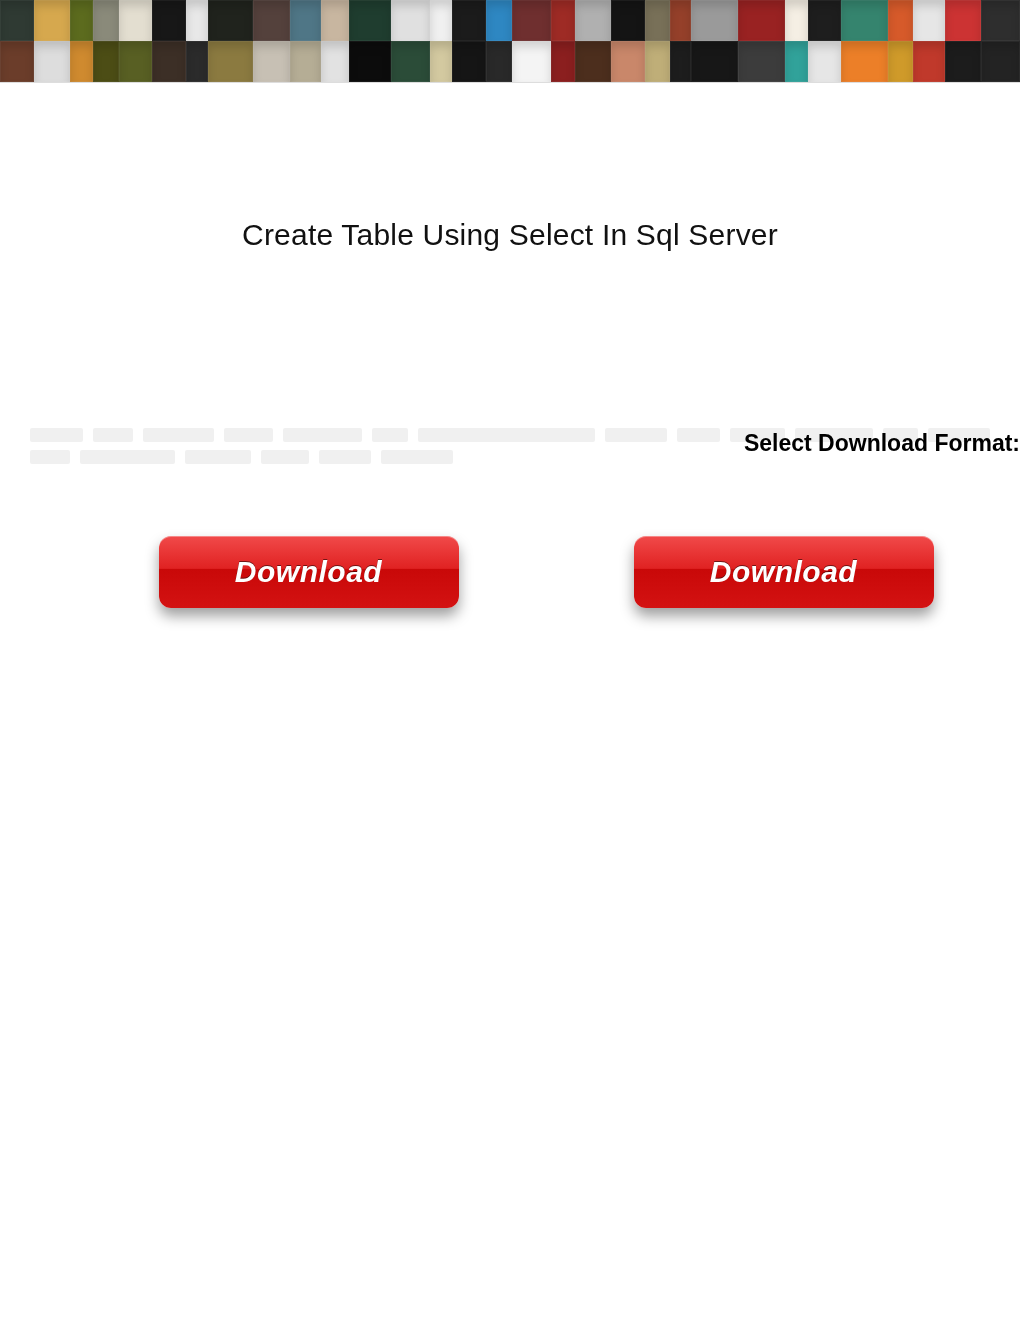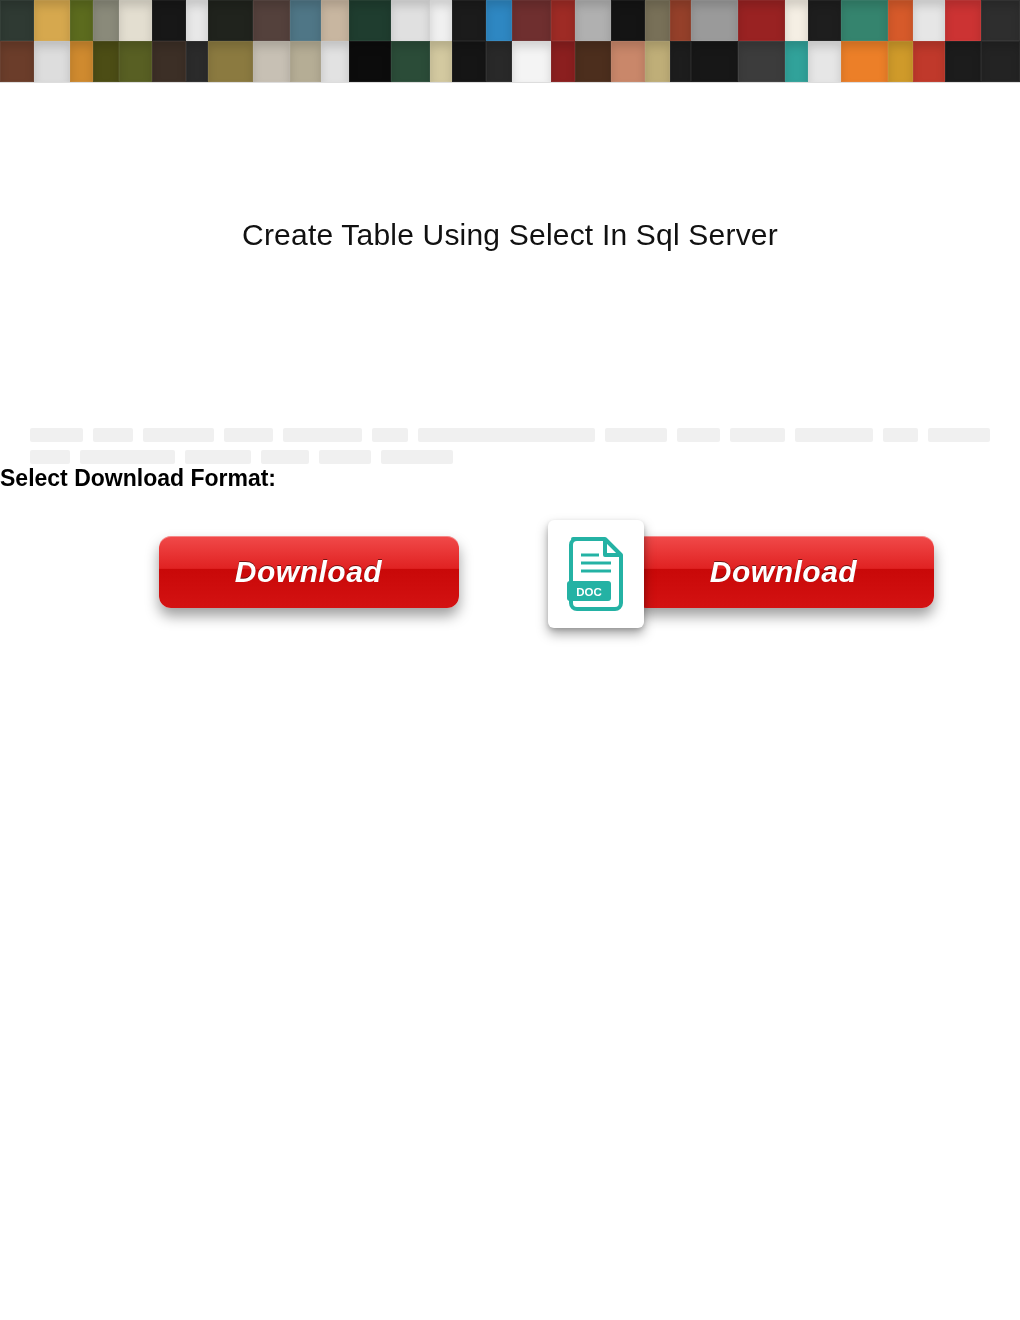--- a/index.html
+++ b/index.html
@@ -62,25 +62,24 @@
     border-radius: 2px;
     height: 100%;
   }
 
   
   .subheader {
     position: absolute;
     top: 430px;
     left: 0;
     width: 100%;
-    text-align: left;
+    text-align: right;
     font-size: 23px;
     font-weight: 700;
     color: #000;
-    margin-top: 35px;
   }
 
   
   .download-row {
     position: absolute;
     top: 520px;
     left: 0;
     width: 100%;
     display: flex;
     justify-content: space-around;
@@ -243,31 +242,18 @@
 
 <div class="download-row">
 
   <div class="dl">
     <div class="dl-pill">
       <span>Download</span>
     </div>
   </div>
 
   <div class="dl">
-    <div class="dl-card">
-      <div class="file-icon">
-        <svg viewBox="0 0 62 74">
-          <path d="M8 2 H40 L56 18 V66 a6 6 0 0 1 -6 6 H12 a6 6 0 0 1 -6 -6 V8 a6 6 0 0 1 6 -6 Z" fill="none" stroke="#24b2a4" stroke-width="4" stroke-linejoin="round"></path>
-          <path d="M40 2 V18 H56" fill="none" stroke="#24b2a4" stroke-width="4" stroke-linejoin="round"></path>
-          <line x1="16" y1="18" x2="34" y2="18" stroke="#24b2a4" stroke-width="3"></line>
-          <line x1="16" y1="26" x2="46" y2="26" stroke="#24b2a4" stroke-width="3"></line>
-          <line x1="16" y1="34" x2="46" y2="34" stroke="#24b2a4" stroke-width="3"></line>
-          <rect x="2" y="44" width="44" height="20" rx="3" fill="#24b2a4"></rect>
-          <text x="24" y="59" text-anchor="middle" font-family="Arial" font-size="11.5" font-weight="700" fill="#fff">DOC</text>
-        </svg>
-      </div>
-    </div>
     <div class="dl-pill">
       <span>Download</span>
     </div>
   </div>
 
 </div>
 
 </body></html>

